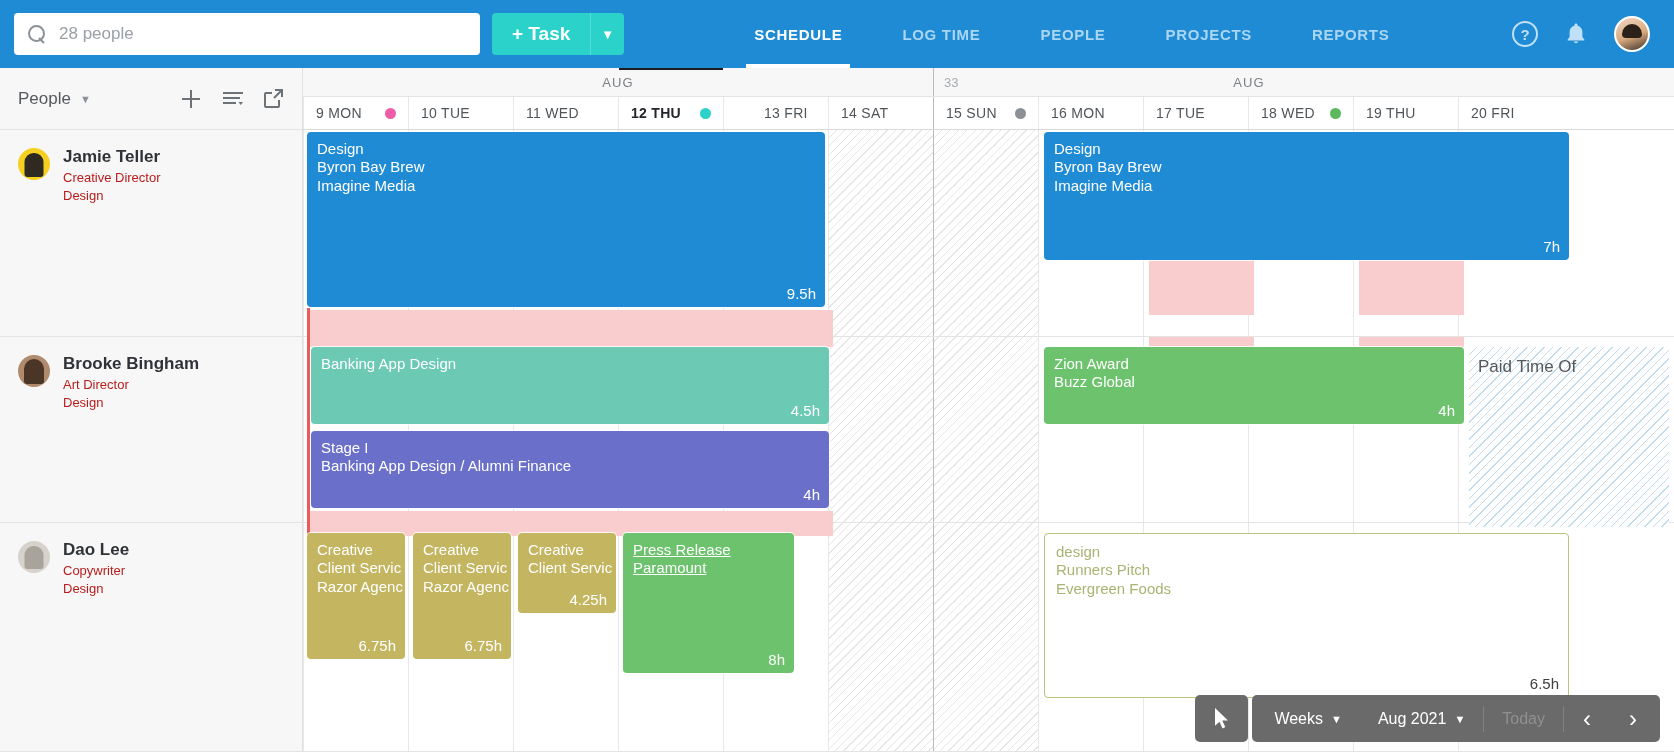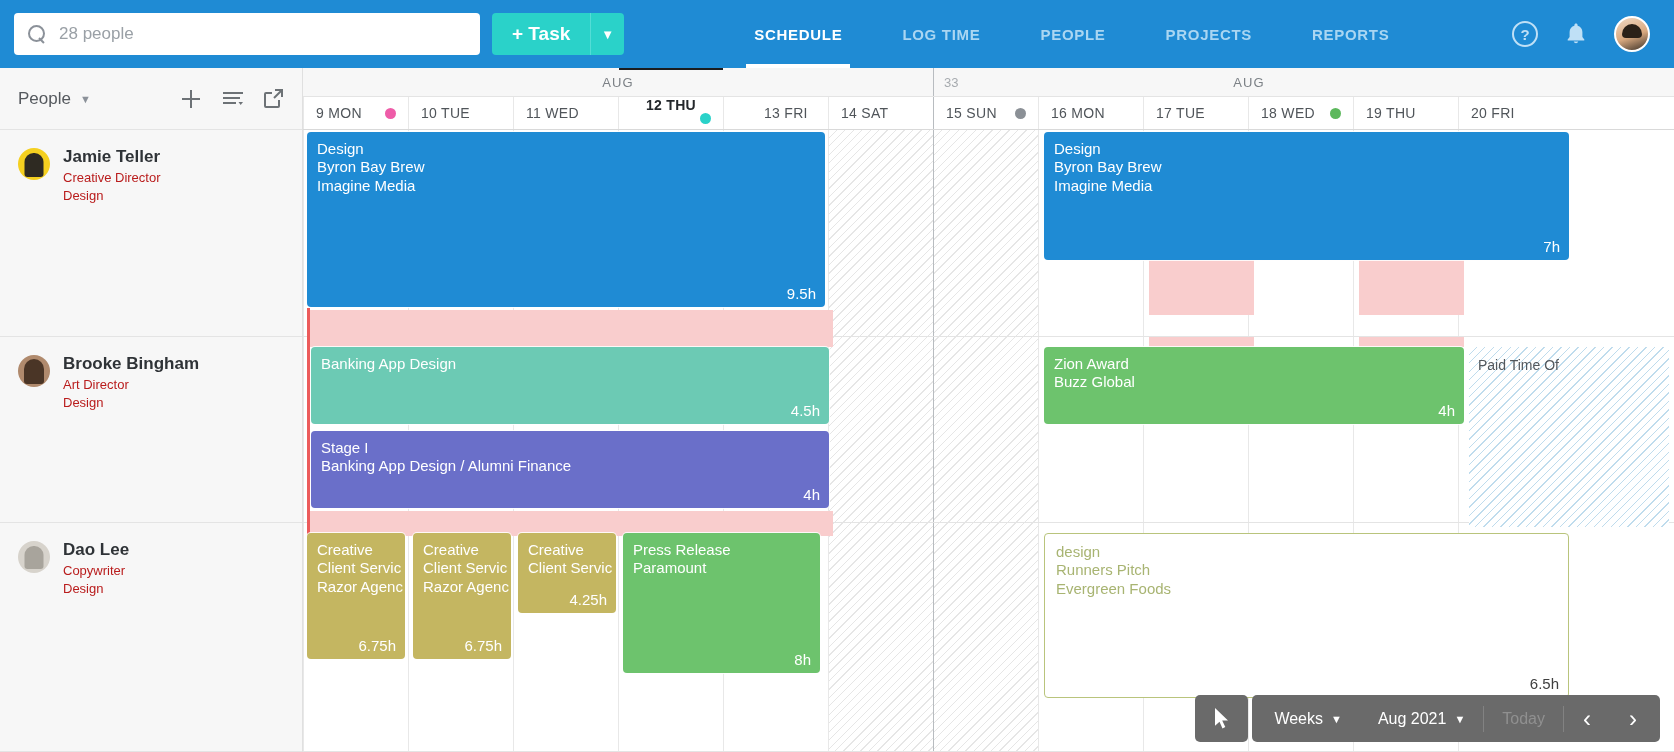--- a/index.html
+++ b/index.html
@@ -137,21 +137,21 @@
   .week-num {
     position: absolute; left: 10px; top: 50%; transform: translateY(-50%);
     font-size: 13px; color: #a7abaf; letter-spacing: 0;
   }
   .day-row { height: 33px; display: flex; background: #fff; border-bottom: 1px solid #d9d9d9; }
   .day-cell {
     display: flex; align-items: center; padding: 0 12px;
     font-size: 14px; color: #50555a; border-left: 1px solid #e8e8e8;
     letter-spacing: 0.3px; position: relative;
   }
-  .day-cell.today { font-weight: bold; color: #23272b; flex-direction: column; }
+  .day-cell.today { font-weight: bold; color: #23272b; }
   .day-cell.today::before {
     content: ""; position: absolute; left: 0; right: 0; top: -30px; height: 3px; background: #1a1d20;
   }
   .day-dot { width: 11px; height: 11px; border-radius: 50%; margin-left: auto; }
 
   .grid-body { position: absolute; top: 62px; left: 0; right: 0; bottom: 0; }
   .col-lines { position: absolute; inset: 0; display: flex; pointer-events: none; }
   .col-line { border-left: 1px solid #e8e8e8; position: relative; }
   .col-line.weekend {
     background-image: repeating-linear-gradient(135deg,
@@ -177,21 +177,21 @@
   }
   .blk.ghost .blk-hours { color: #404040; }
   .pink-band { position: absolute; background: #f9cdcd; cursor: pointer; }
   .red-edge { position: absolute; width: 3px; background: #ec5b5b; }
   .pto-cell {
     position: absolute; background: #ffffff; cursor: pointer;
     background-image: repeating-linear-gradient(135deg,
       transparent 0 5px, #bfdced 5px 6px);
   }
   .pto-label {
-    position: absolute; top: 10px; left: 9px; font-size: 14px; color: #53585d;
+    position: absolute; top: 10px; left: 9px; font-size: 17px; color: #53585d;
     white-space: nowrap;
   }
 
   
   .float-toolbar {
     position: absolute; right: 14px; bottom: 10px; display: flex;
     align-items: center; gap: 4px; z-index: 60;
   }
   .tb-cursor {
     width: 53px; height: 47px; background: #6a6a6a; border-radius: 5px;
@@ -432,21 +432,21 @@
               <div class="blk-line">Creative</div>
               <div class="blk-line">Client Servic</div>
               <div class="blk-line">Razor Agenc</div>
               <div class="blk-hours">6.75h</div>
             </div>
             <div class="blk" style="left: 215px; top: 10px; width: 98px; height: 80px; background: rgb(196, 182, 97);">
               <div class="blk-line">Creative</div>
               <div class="blk-line">Client Servic</div>
               <div class="blk-hours">4.25h</div>
             </div>
-            <div class="blk" style="left: 320px; top: 10px; width: 197px; height: 140px; background: rgb(109, 195, 109);">
+            <div class="blk" style="left: 320px; top: 10px; width: 171px; height: 140px; background: rgb(109, 195, 109); text-decoration: underline;">
               <div class="blk-line">Press Release</div>
               <div class="blk-line">Paramount</div>
               <div class="blk-hours">8h</div>
             </div>
             <div class="blk ghost" style="left: 741px; top: 10px; width: 525px; height: 165px;">
               <div class="blk-line">design</div>
               <div class="blk-line">Runners Pitch</div>
               <div class="blk-line">Evergreen Foods</div>
               <div class="blk-hours">6.5h</div>
             </div>

